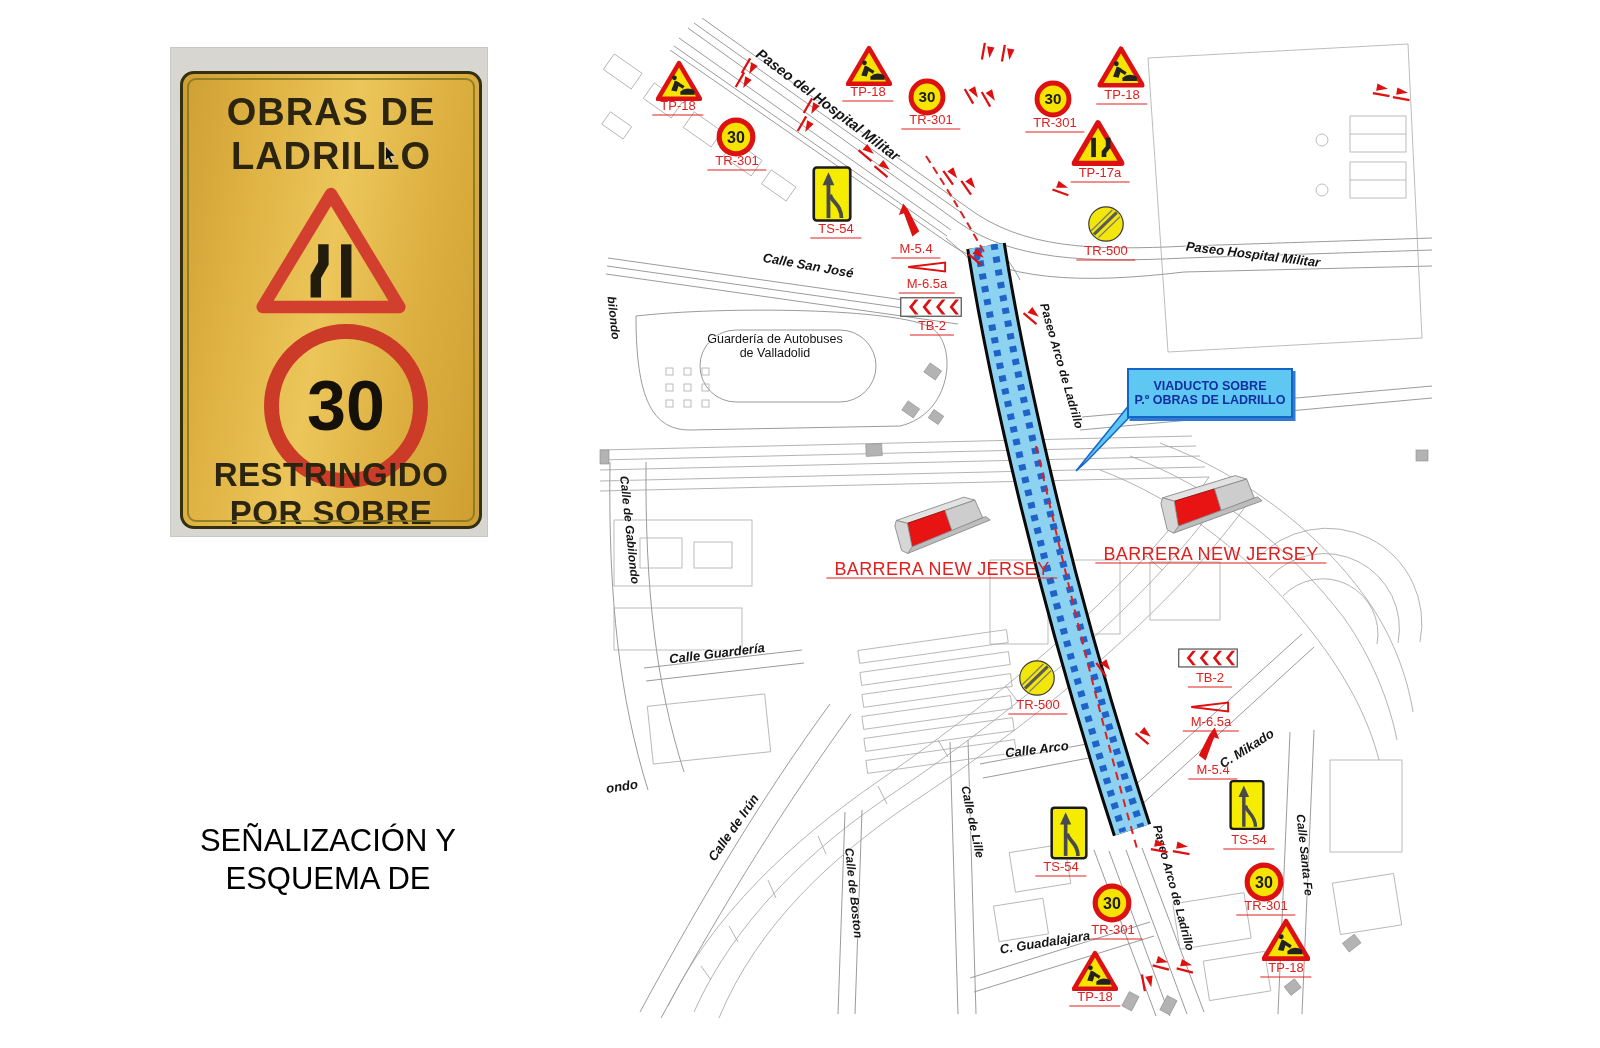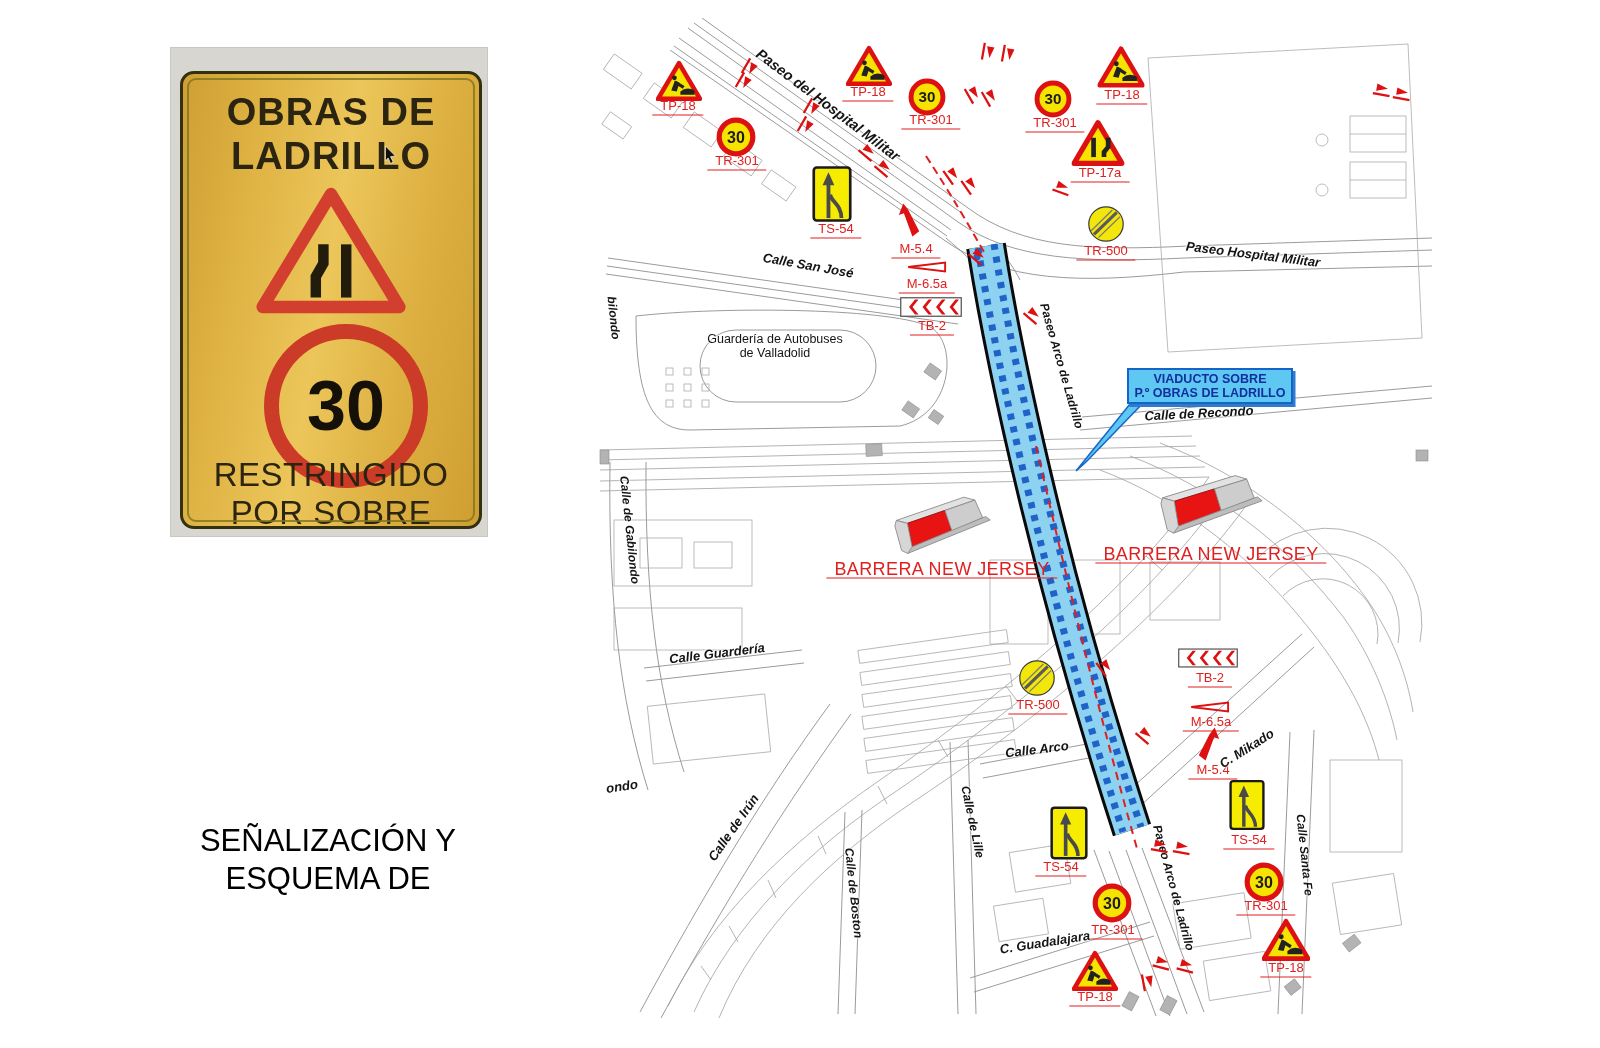--- a/index.html
+++ b/index.html
@@ -13,21 +13,21 @@
          border:3px solid #33300f;
          background:linear-gradient(100deg,#cf9f33 0%,#e0b445 25%,#ecc65a 48%,#ddb041 72%,#cf9e32 100%);}
   .board::after{content:"";position:absolute;inset:4px;border:2px solid #7e731f;border-radius:9px;pointer-events:none;opacity:.8;}
   .board-title{position:absolute;left:0;top:16px;width:100%;text-align:center;
          font-size:38px;line-height:44px;font-weight:bold;color:#2a2410;letter-spacing:1px;}
   .tri-svg{position:absolute;left:72px;top:110px;width:152px;height:134px;}
   .ring{position:absolute;left:81px;top:250px;width:134px;height:134px;border-radius:50%;
         border:15px solid #cc3a28;display:flex;align-items:center;justify-content:center;
         font-size:70px;font-weight:bold;color:#161108;}
   .board-restr{position:absolute;left:0;top:382px;width:100%;text-align:center;
-        font-size:33px;line-height:38px;font-weight:normal;color:#2a2410;letter-spacing:.5px;}
+        font-size:33px;line-height:38px;font-weight:bold;color:#2a2410;letter-spacing:.5px;}
   .cursor{position:absolute;left:200px;top:72px;width:16px;height:20px;}
 
   
   .caption{position:absolute;left:168px;top:822px;width:320px;text-align:center;
         font-size:31px;line-height:38px;color:#000;}
 
   
   .map-panel{position:absolute;left:0;top:0;width:1600px;height:1048px;}
   svg.layer{position:absolute;left:0;top:0;width:1600px;height:1048px;pointer-events:none;}
   #dyn{position:absolute;left:0;top:0;width:1600px;height:1048px;}
@@ -42,21 +42,21 @@
         text-align:center;line-height:1.12;
         text-shadow:0 0 2px #fff,0 0 2px #fff,0 0 3px #fff;}
   .street.plain{font-weight:normal;font-style:normal;}
   .marker{position:absolute;width:19px;height:15px;}
   .marker svg{display:block;width:100%;height:100%;}
   .barrier{position:absolute;}
   .barrier svg{display:block;width:100%;height:100%;}
 
   .callout{position:absolute;left:1127px;top:368px;width:160px;background:#5ec7f2;
         border:2px solid #1565c8;box-shadow:2.5px 3px 0 #2f7bd0;color:#122fa0;
-        font-weight:bold;font-size:12.5px;line-height:14px;text-align:center;padding:2px 1px;}
+        font-weight:bold;font-size:12.5px;line-height:14px;text-align:center;padding:9px 1px;}
 </style>
 </head>
 <body>
 
 <div class="page">
 
   <div class="photo">
     <div class="board">
       <div class="board-title">
         <div>OBRAS DE</div>

